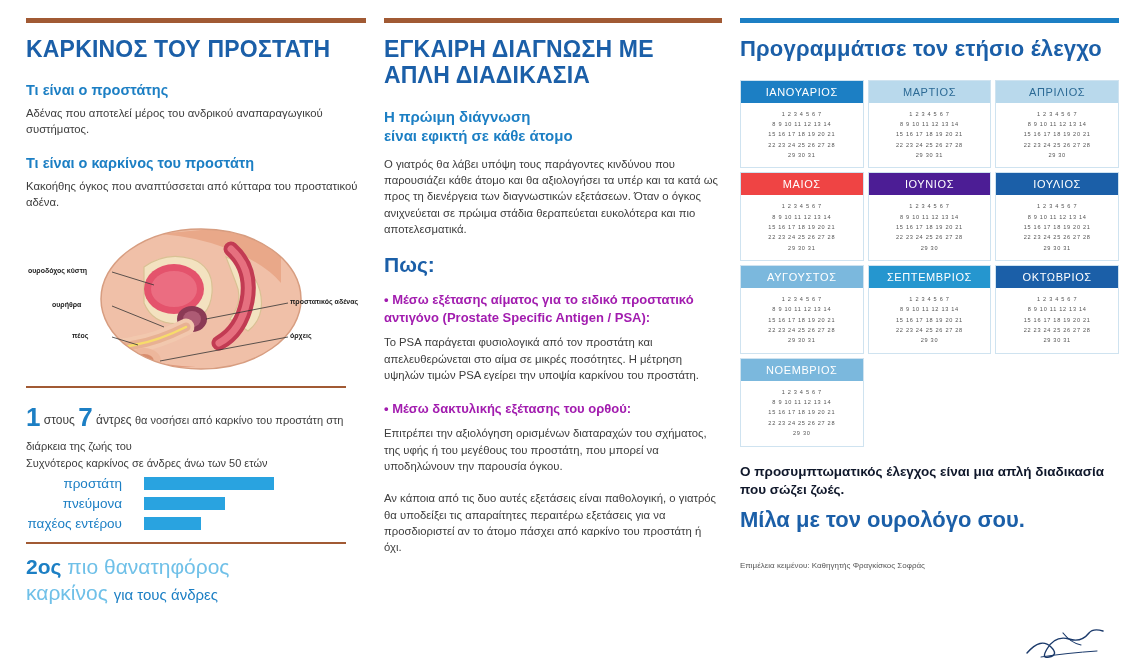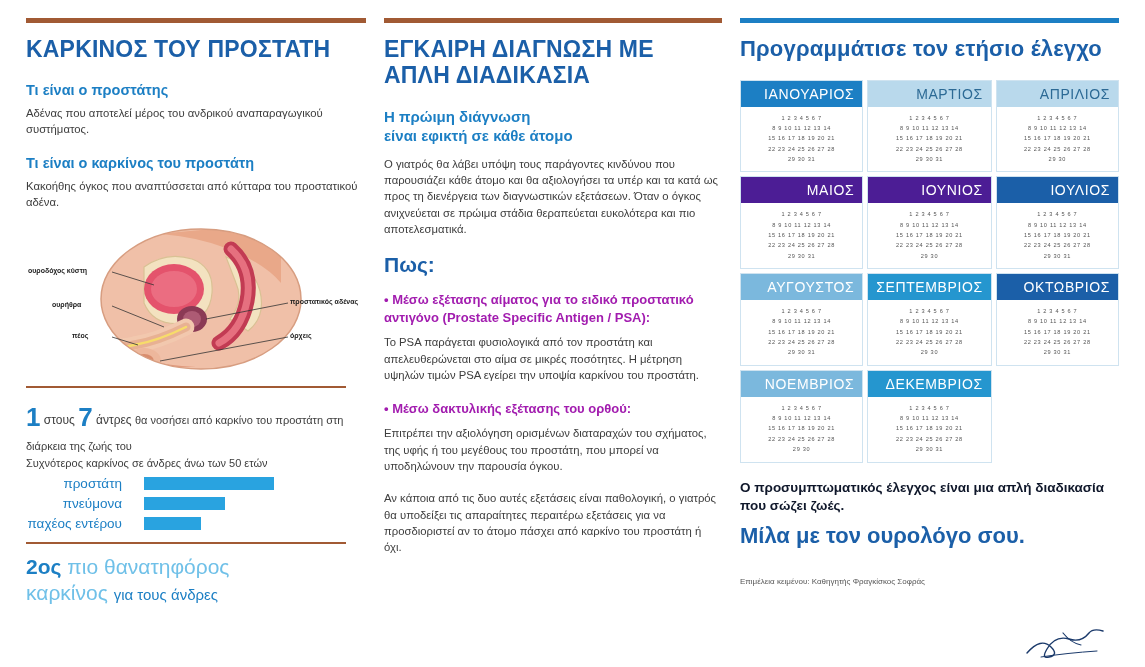--- a/index.html
+++ b/index.html
@@ -147,22 +147,22 @@
     grid-template-columns: repeat(3, 1fr);
     gap: 4px 4px;
     margin-top: 8px;
   }
   .month {
     border: 1px solid #cfe3f0;
     background: #fff;
   }
   .month-hd {
     color: #fff;
-    font-size: 14px;
-    text-align: right;
+    font-size: 11px;
+    text-align: center;
     padding: 5px 8px;
     letter-spacing: .6px;
   }
   .days {
     padding: 6px 4px 7px 4px;
     font-size: 5.6px;
     color: #555;
     line-height: 1.85;
     text-align: center;
     letter-spacing: .7px;
@@ -338,21 +338,21 @@
       </div>
       <div class="month">
         <div class="month-hd" style="background:#b9d9ec; color:#2c6a95">ΑΠΡΙΛΙΟΣ</div>
         <div class="days">1  2  3  4  5  6  7
 8  9 10 11 12 13 14
 15 16 17 18 19 20 21
 22 23 24 25 26 27 28
 29 30</div>
       </div>
       <div class="month">
-        <div class="month-hd" style="background:#4c1d95">ΜΑΙΟΣ</div>
+        <div class="month-hd" style="background:#ef4444">ΜΑΙΟΣ</div>
         <div class="days">1  2  3  4  5  6  7
 8  9 10 11 12 13 14
 15 16 17 18 19 20 21
 22 23 24 25 26 27 28
 29 30 31</div>
       </div>
       <div class="month">
         <div class="month-hd" style="background:#4c1d95">ΙΟΥΝΙΟΣ</div>
         <div class="days">1  2  3  4  5  6  7
 8  9 10 11 12 13 14
@@ -392,28 +392,20 @@
 22 23 24 25 26 27 28
 29 30 31</div>
       </div>
       <div class="month">
         <div class="month-hd" style="background:#7bb8dd">ΝΟΕΜΒΡΙΟΣ</div>
         <div class="days">1  2  3  4  5  6  7
 8  9 10 11 12 13 14
 15 16 17 18 19 20 21
 22 23 24 25 26 27 28
 29 30</div>
-      </div>
-      <div class="month">
-        <div class="month-hd" style="background:#2596cf">ΔΕΚΕΜΒΡΙΟΣ</div>
-        <div class="days">1  2  3  4  5  6  7
-8  9 10 11 12 13 14
-15 16 17 18 19 20 21
-22 23 24 25 26 27 28
-29 30 31</div>
       </div>
     </div>
 
     <div class="closing">Ο προσυμπτωματικός έλεγχος είναι μια απλή διαδικασία που σώζει ζωές.</div>
     <div class="closing2">Μίλα με τον ουρολόγο σου.</div>
 
     <div class="credit">Επιμέλεια κειμένου: Καθηγητής Φραγκίσκος Σοφράς</div>
 
     <svg class="sig" viewBox="0 0 90 34">
       <path d="M4 26 q14 -16 24 -6 q8 8 -2 10 q-8 2 -2 -8 q8 -14 22 -10 q12 4 20 -6 q4 -5 14 -2" fill="none" stroke="#1b3a6b" stroke-width="1.4" stroke-linecap="round"></path>

